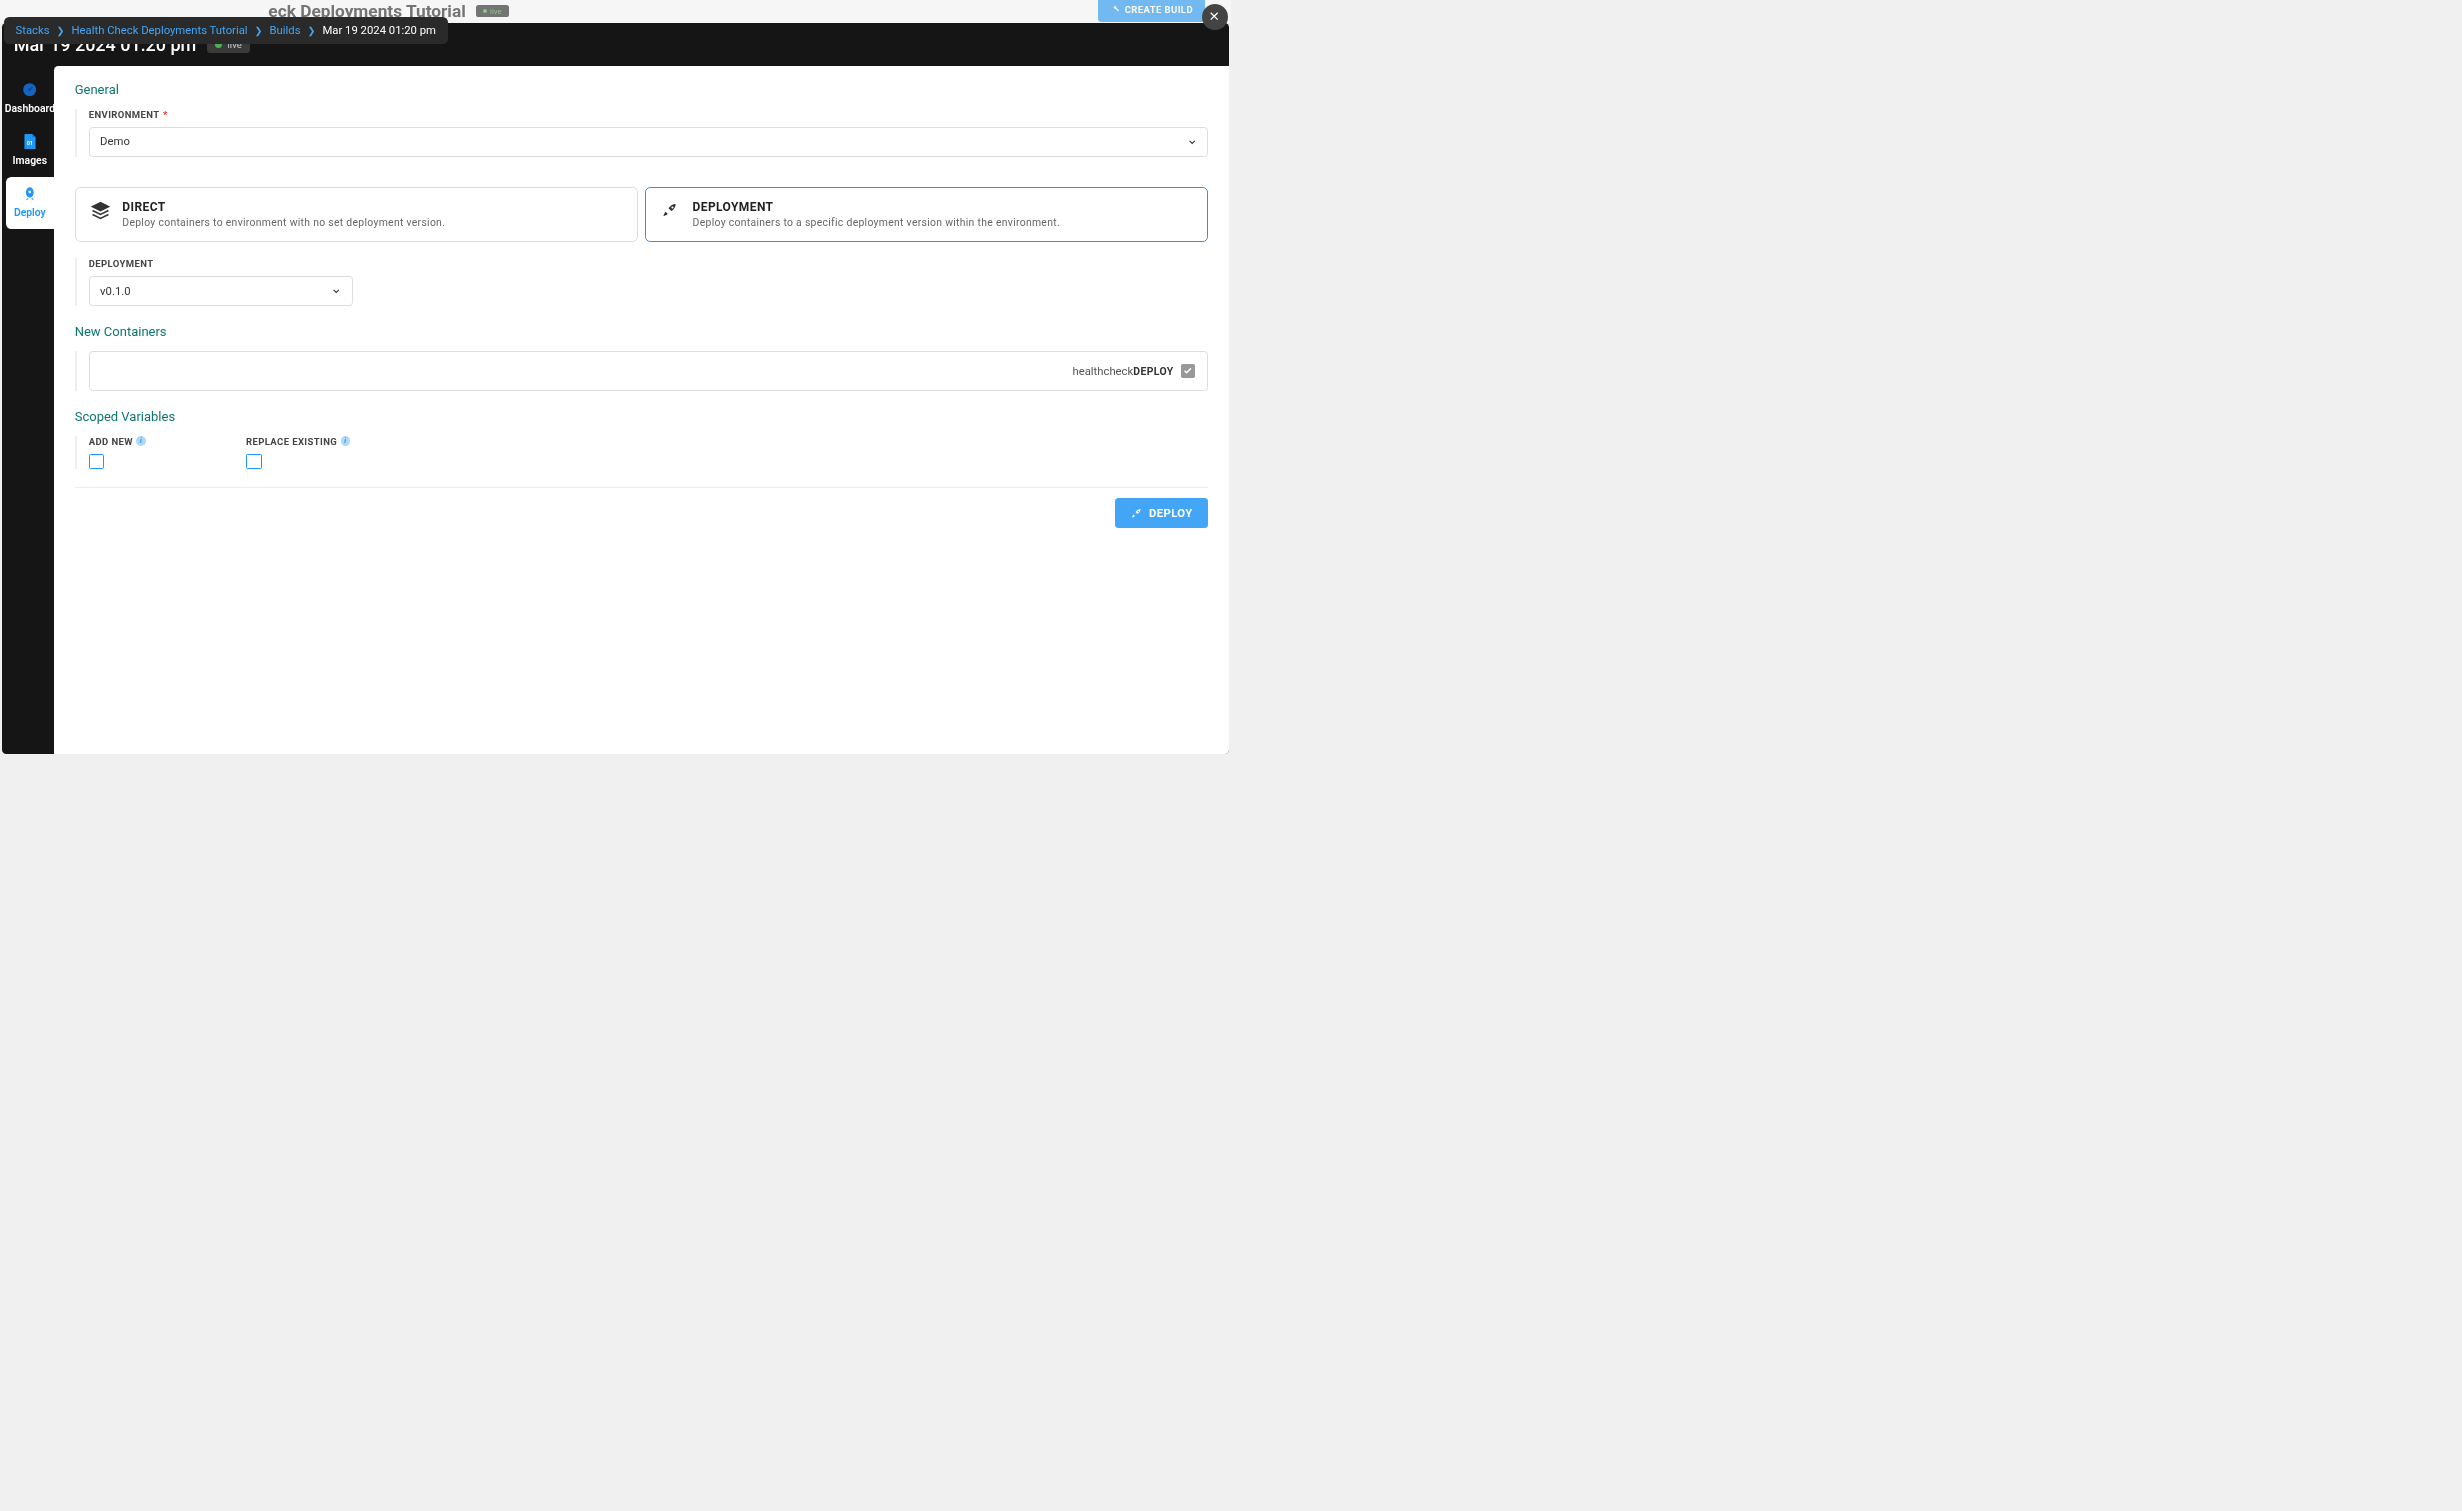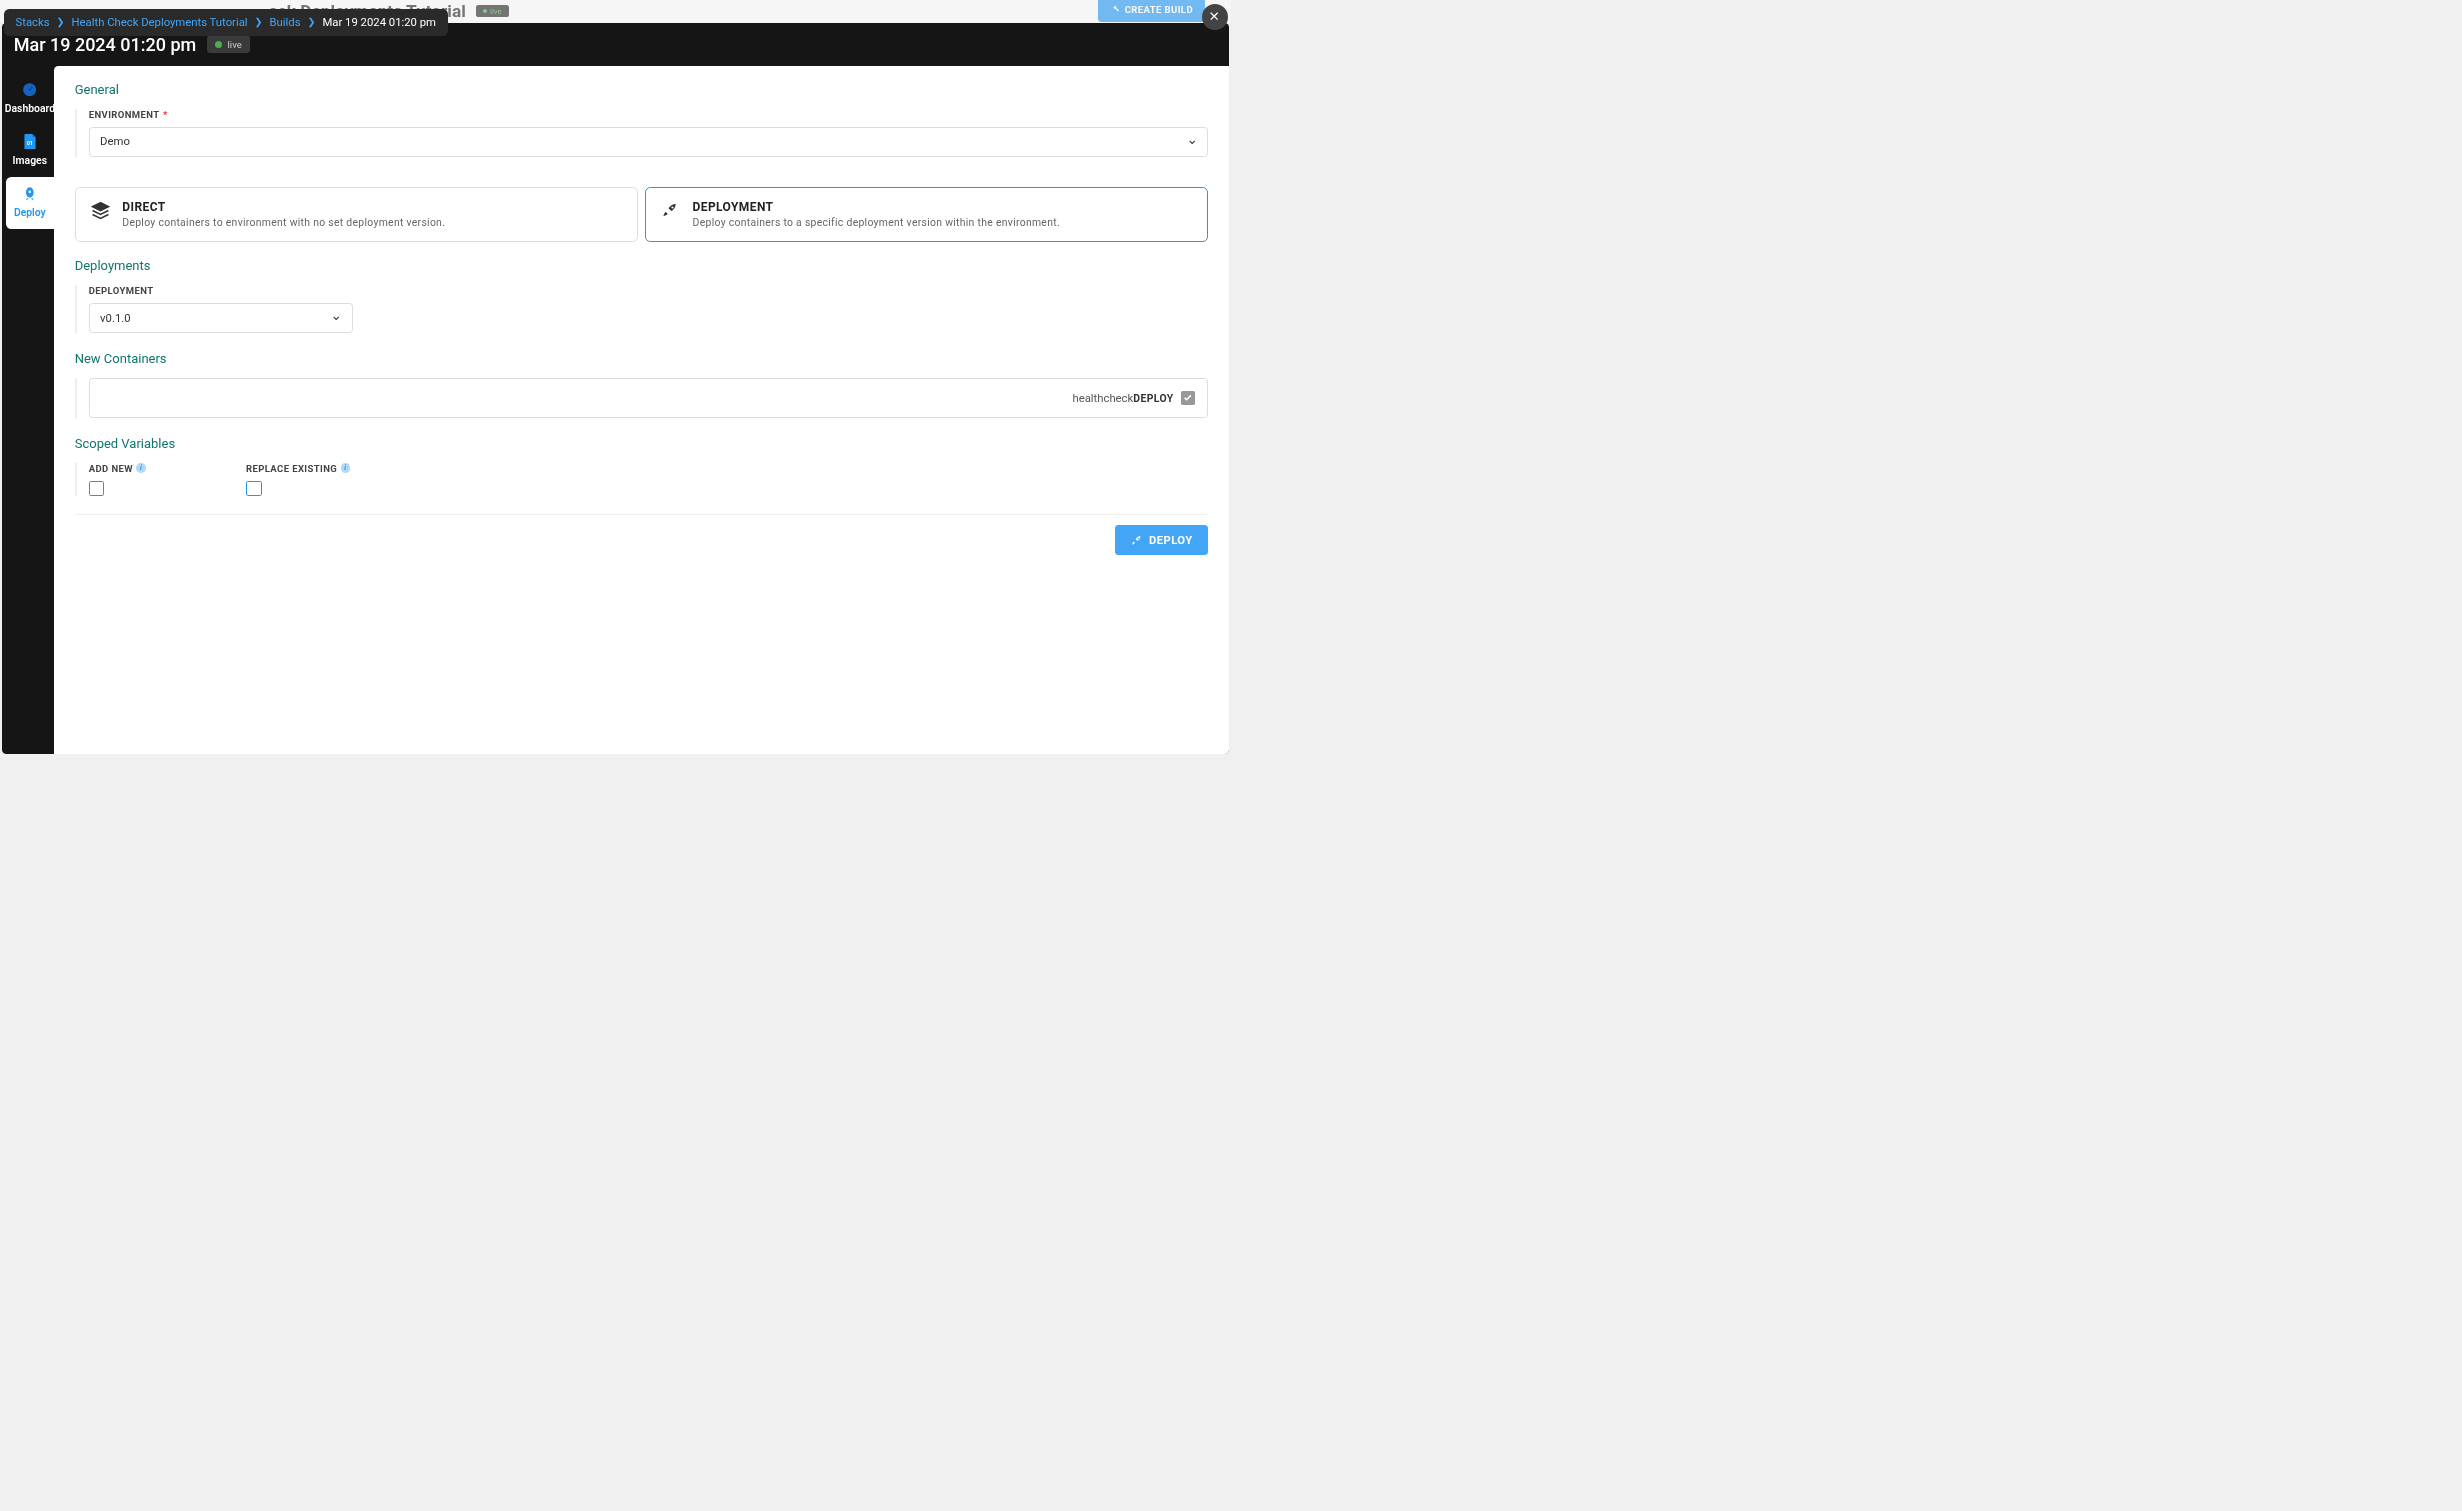--- a/index.html
+++ b/index.html
@@ -6,21 +6,21 @@
     body { background: #f0f0f0; width: 1231px; height: 756px; position: relative; overflow: hidden; }
     
     
     .bg-page { position: absolute; top: 0; left: 0; right: 0; height: 22.5px; background: #fafafa; filter: blur(0.4px); opacity: 0.6; display: flex; align-items: center; padding: 0 17.3px; }
     .bg-title { font-size: 17.3px; font-weight: 700; color: #222; margin-left: 251px; }
     .bg-badge { margin-left: 10.4px; background: #222; color: #4caf50; font-size: 7.8px; padding: 1.7px 7px; border-radius: 2.6px; display: flex; align-items: center; gap: 2.6px; }
     .bg-badge::before { content:''; width:4.3px; height:4.3px; background:#4caf50; border-radius:50%; display:inline-block; }
     .bg-create { position: absolute; right: 26px; top: -2.6px; background: #2196f3; color: #fff; font-size: 9.5px; font-weight: 700; padding: 7px 12px; border-radius: 3.5px; letter-spacing: 0.4px; display:flex; align-items:center; gap:4.3px; }
     
     
-    .breadcrumb-bar { position: absolute; top: 9px; left: 3.5px; background: #2a2a2a; border-radius: 5.2px; padding: 7px 12px; display: flex; gap: 7px; font-size: 11.3px; z-index: 10; }
+    .breadcrumb-bar { position: absolute; top: 17px; left: 3.5px; background: #2a2a2a; border-radius: 5.2px; padding: 7px 12px; display: flex; align-items: center; gap: 7px; font-size: 11.3px; z-index: 10; }
     .breadcrumb-bar a { color: #42a5f5; text-decoration: none; }
     .breadcrumb-bar .sep { color: #42a5f5; font-size: 9.5px; }
     .breadcrumb-bar .current { color: #fff; }
     
     
     .close-btn { position: absolute; top: 3.5px; right: 3.5px; width: 26px; height: 26px; background: #444; border-radius: 50%; color: #fff; display: flex; align-items: center; justify-content: center; cursor: pointer; z-index: 20; font-size: 13px; }
     
     
     .modal { position: absolute; top: 22.5px; left: 1.7px; right: 1.7px; bottom: 1.7px; background: #151515; border-radius: 4.3px; overflow: hidden; display: flex; flex-direction: column; }
     
@@ -190,21 +190,20 @@
                 <path d="M5 15c-2 2-3 6-3 6s4-1 6-3l-3-3zm14-11c-4 0-8 3-10 6l4 4c3-2 6-6 6-10zm-6 5a1.5 1.5 0 113 0 1.5 1.5 0 01-3 0z"></path>
               </svg>
           </span>
           <div>
             <div class="card-title">DEPLOYMENT</div>
             <div class="card-desc">Deploy containers to a specific deployment version within the environment.</div>
           </div>
         </div>
       </div>
 
-      <div class="section-title">Deployments</div>
       <div class="section-block">
         <div class="field-label">DEPLOYMENT</div>
         <div class="select narrow">
           <span>v0.1.0</span>
           <svg class="chevron-down" viewBox="0 0 24 24" fill="none" stroke="#333" stroke-width="2.5">
               <path d="M6 9l6 6 6-6"></path>
             </svg>
         </div>
       </div>
 

